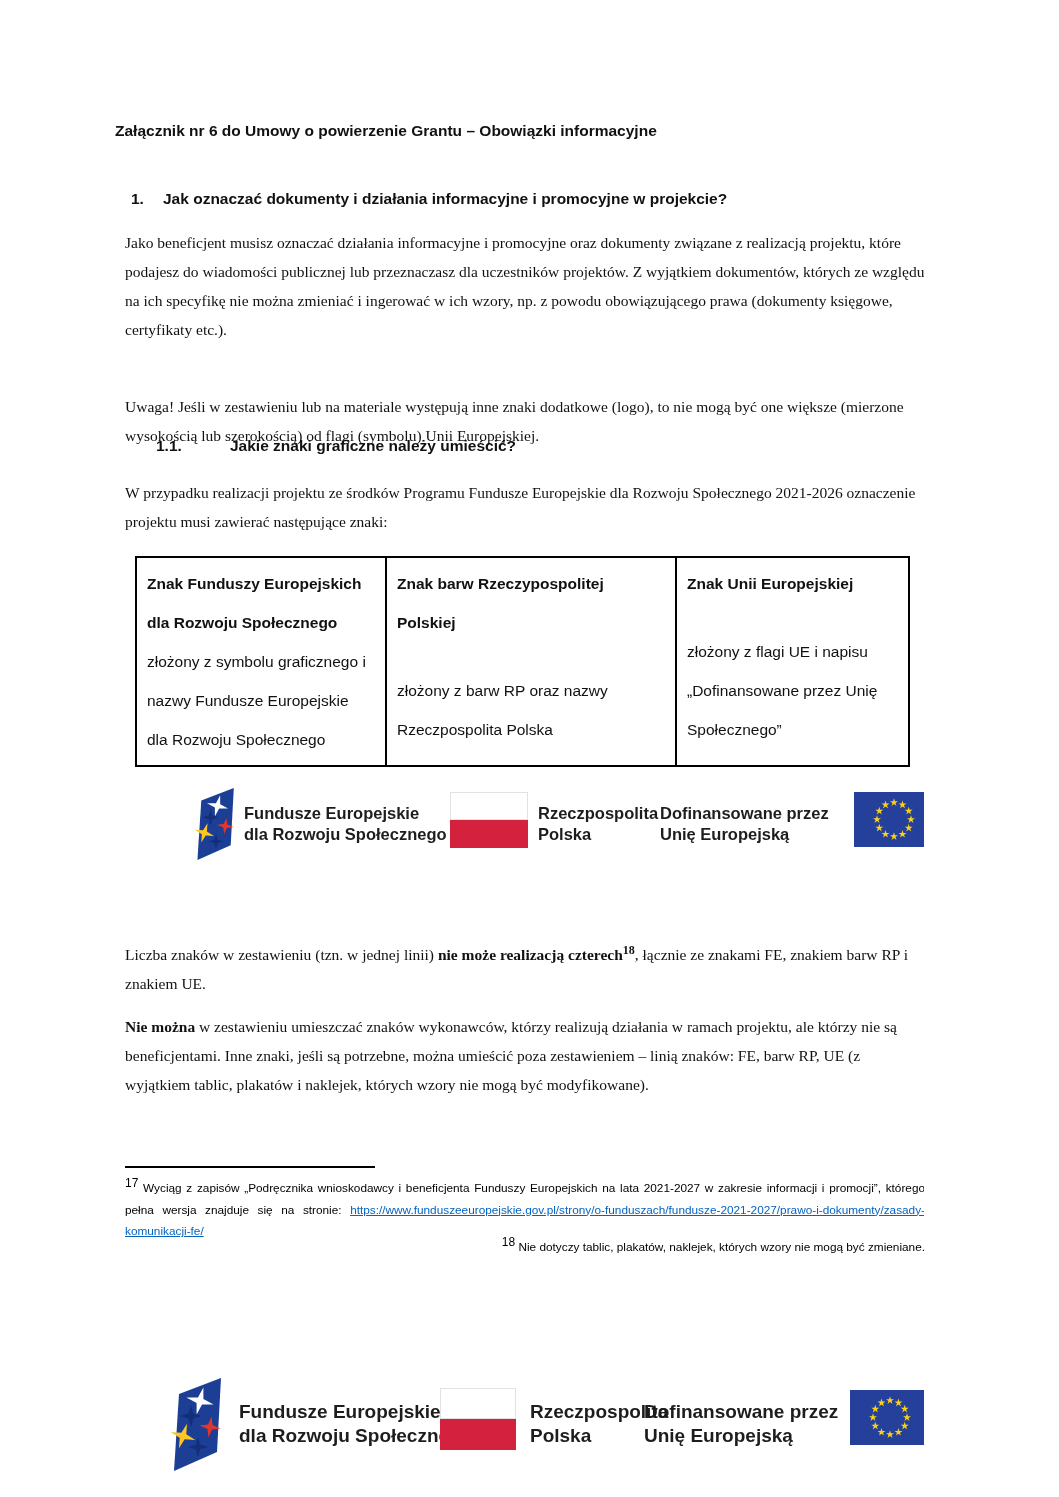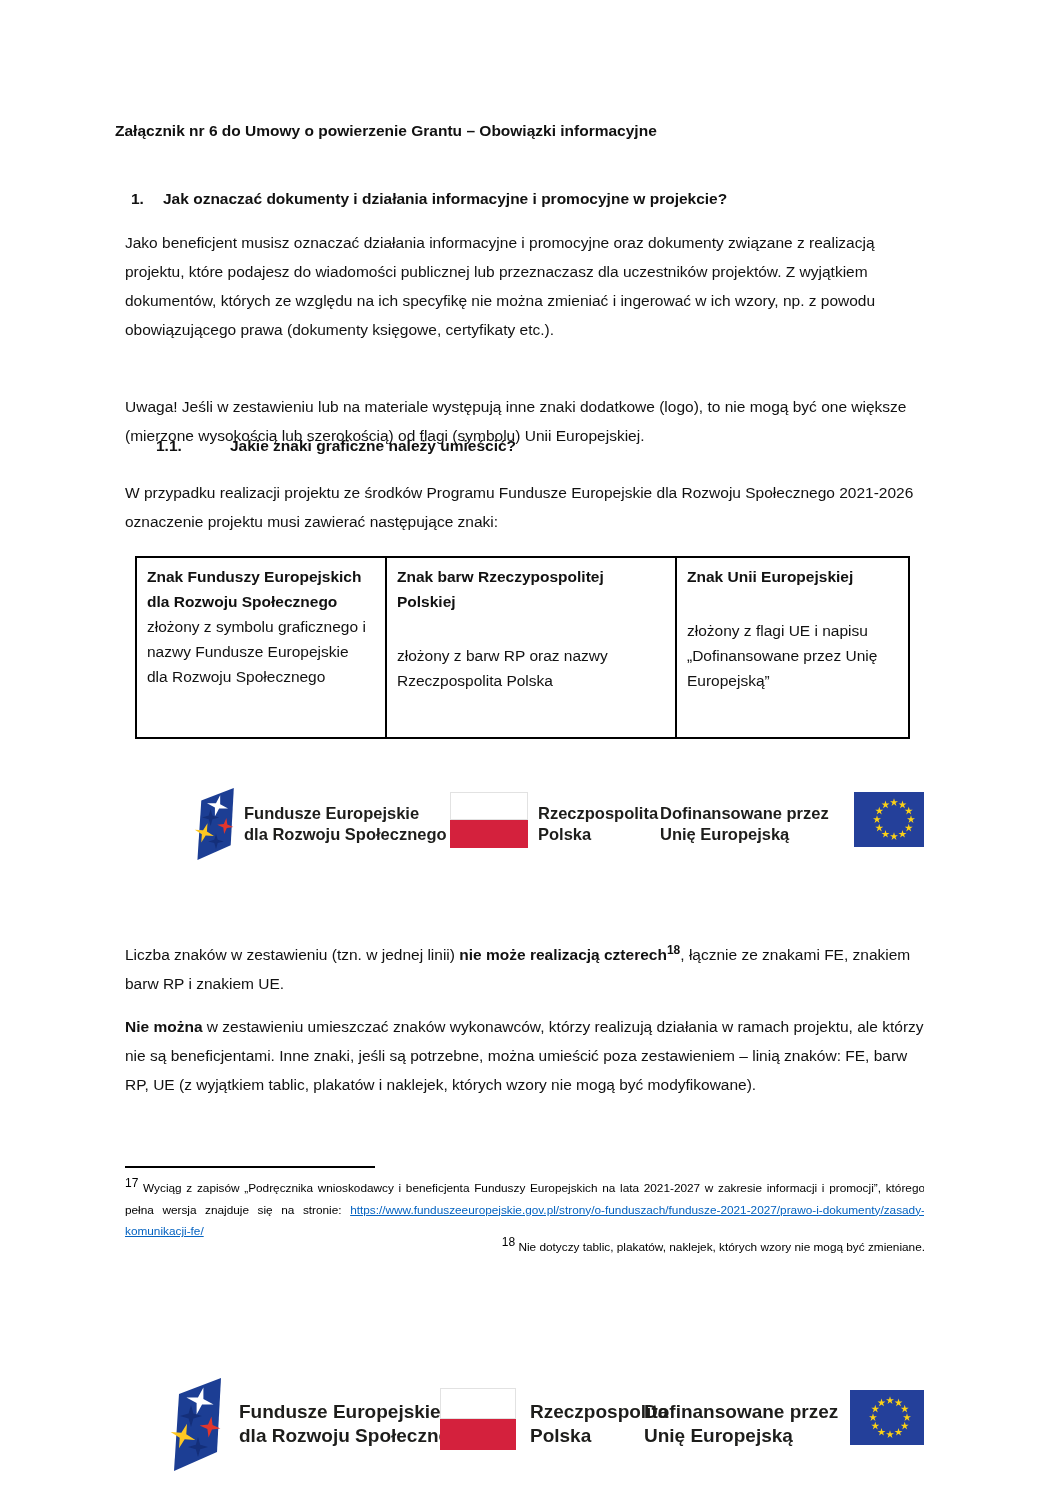--- a/index.html
+++ b/index.html
@@ -22,40 +22,40 @@
   }
   .h1 .num{display:inline-block;width:32px;flex:0 0 32px;}
   .h2{
     left:156px;top:437px;width:800px;
     font-size:15.5px;font-weight:bold;display:flex;
   }
   .h2b{top:896px;}
   .h2 .num{display:inline-block;width:74px;flex:0 0 74px;}
   .para{
     left:125px;width:802px;
-    font-size:15.5px;line-height:29px;
+    font-size:15.5px;line-height:29px;font-family:Liberation Serif, serif;
   }
   .p1{top:228px;}
   .p2{top:360px;margin-top:32px;}
   .p3{top:478px;}
   .p4{top:940px;}
   .p5{top:1012px;}
   .b{font-weight:bold;}
   sup.ref{font-size:12px;vertical-align:super;line-height:0;margin-top:14px;}
 
   
   .signs-table{
     left:135px;top:556px;width:773px;height:183px;
     border-collapse:collapse;table-layout:fixed;
   }
   .signs-table td{
     border:2px solid #000;
     vertical-align:top;
     padding:6px 12px 6px 10px;
-    font-size:15.5px;line-height:25px;
+    font-size:15.5px;line-height:39px;
   }
   .signs-table td .cell-head{font-weight:bold;}
   .signs-table td.gap-cell .cell-body{margin-top:29px;}
 
   
   .band{left:0;width:1059px;margin-left:32px;}
   .band-mid{top:781px;height:96px;}
   .band-foot{top:1372px;height:112px;}
   .logo-text{
     font-weight:600;color:#1d1d1b;
@@ -111,21 +111,21 @@
       <td>
         <div class="cell-head">Znak Funduszy Europejskich dla Rozwoju Społecznego</div>
         <div class="cell-body">złożony z symbolu graficznego i nazwy Fundusze Europejskie dla Rozwoju Społecznego</div>
       </td>
       <td class="gap-cell">
         <div class="cell-head">Znak barw Rzeczypospolitej Polskiej</div>
         <div class="cell-body">złożony z barw RP oraz nazwy Rzeczpospolita Polska</div>
       </td>
       <td class="gap-cell">
         <div class="cell-head">Znak Unii Europejskiej</div>
-        <div class="cell-body">złożony z flagi UE i napisu „Dofinansowane przez Unię Europejską”</div>
+        <div class="cell-body">złożony z flagi UE i napisu „Dofinansowane przez Unię Społecznego”</div>
       </td>
     </tr>
   </tbody>
     </table>
 
   <div class="abs band band-mid">
 
     <svg class="abs" style="left:160px;top:4px;" width="48" height="78" viewBox="0 0 62 97">
       <polygon points="12,18 54,2 50,76 7,95" fill="#1c3e94"></polygon>
       <polygon points="24,29 26.4,37.6 35,40 26.4,42.4 24,51 21.6,42.4 13,40 21.6,37.6" fill="#142f7a"></polygon>

